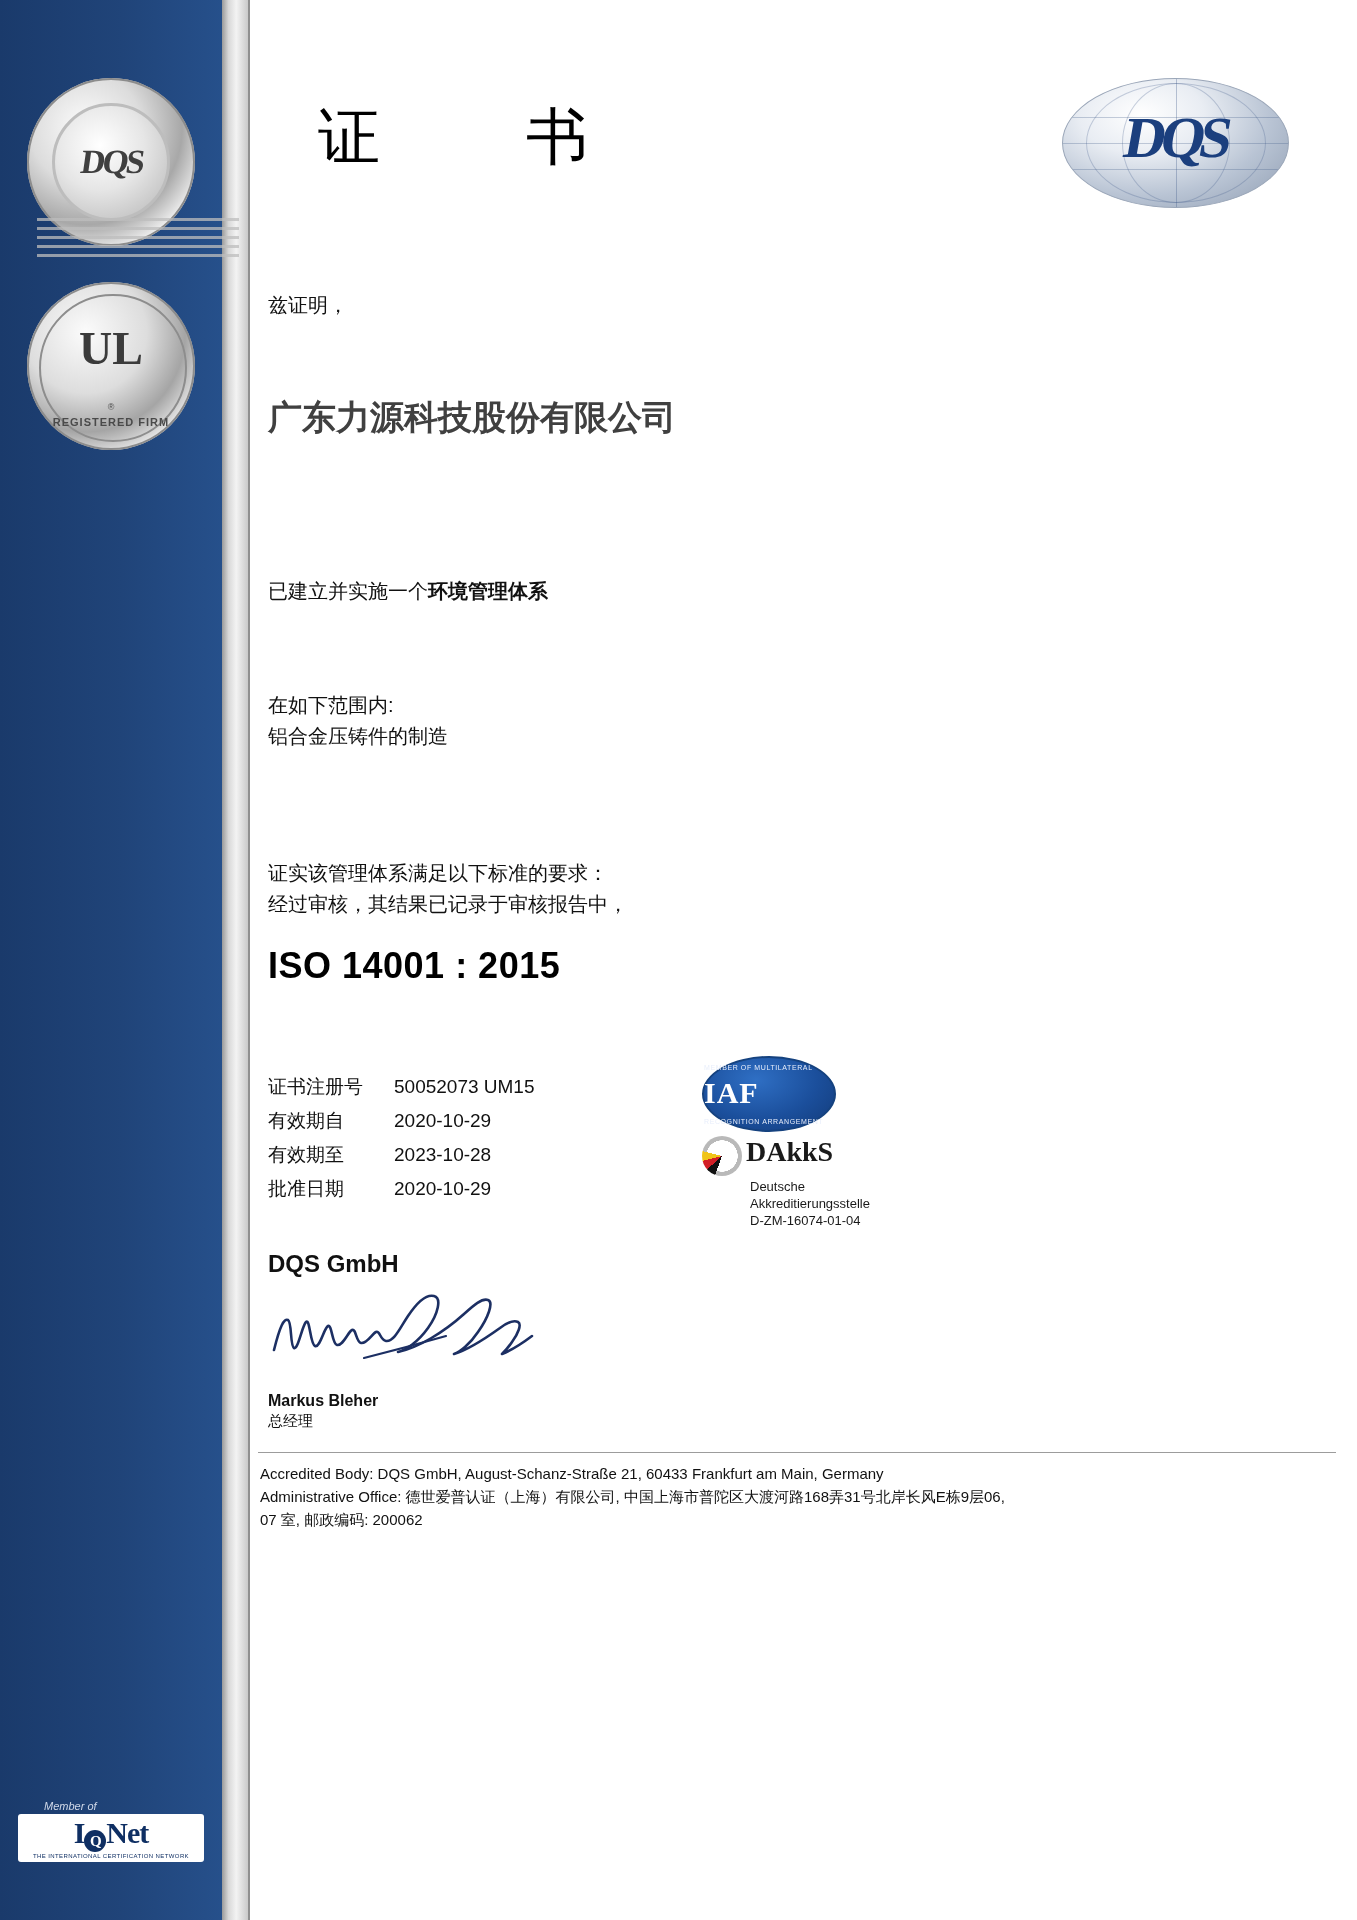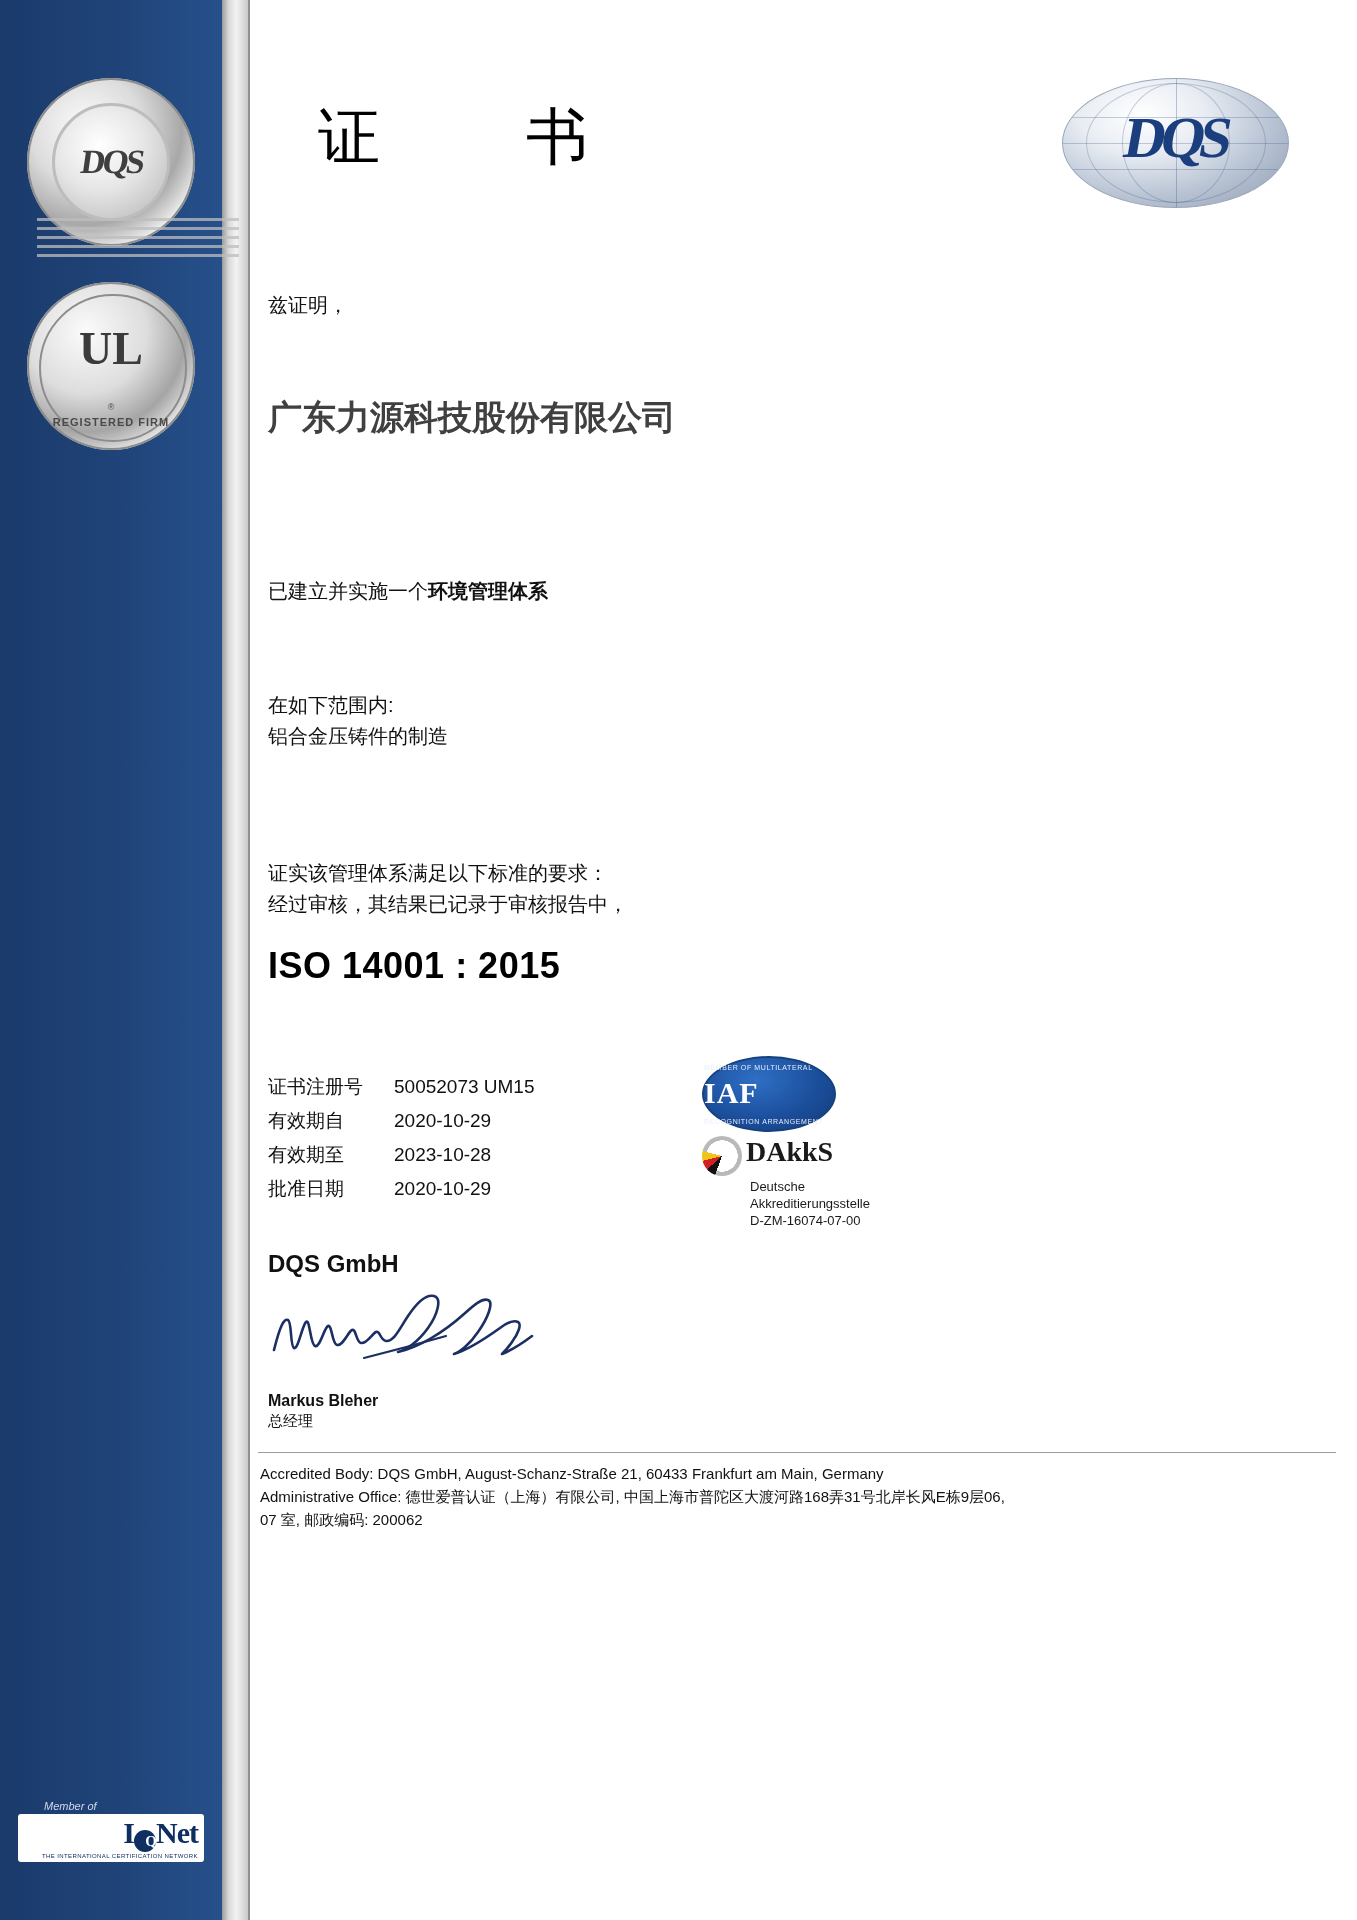--- a/index.html
+++ b/index.html
@@ -115,21 +115,21 @@
     color: #cfd8e8;
     font-size: 11px;
     font-style: italic;
     margin-bottom: 2px;
     padding-left: 26px;
   }
   .iqnet .logo-box {
     background: #ffffff;
     border-radius: 3px;
     padding: 4px 6px 3px 6px;
-    text-align: right;
+    text-align: center;
   }
   .iqnet .logo-word {
     font-family: "Liberation Serif", serif;
     font-weight: bold;
     font-size: 30px;
     color: #0f2f63;
     letter-spacing: -1px;
     line-height: 1;
   }
   .iqnet .logo-word .globe {
@@ -460,21 +460,21 @@
     <div class="iaf-bottom">RECOGNITION ARRANGEMENT</div>
   </div>
 
   <div class="dakks">
     <div>
       <span class="mark"></span><span class="word">DAkkS</span>
     </div>
     <div class="sub">
       <div>Deutsche</div>
       <div>Akkreditierungsstelle</div>
-      <div>D-ZM-16074-07-00</div>
+      <div>D-ZM-16074-01-04</div>
     </div>
   </div>
 
   <div class="dqs-gmbh">DQS GmbH</div>
 
   <svg class="signature" viewBox="0 0 300 90">
     <path d="M6,62 C12,38 16,30 20,32 C24,34 22,58 26,60 C30,62 34,38 38,34 C42,30 42,56 47,58 C52,60 56,40 60,38
              C64,36 64,56 69,57 C75,58 80,44 84,42 C88,40 88,54 93,55 C99,56 104,46 108,44
              C112,42 112,52 118,53 C126,54 132,40 140,28 C148,16 158,6 166,8 C174,10 170,26 160,40
              C150,54 138,62 130,64 C150,60 176,44 196,26 C206,17 214,10 220,12 C226,14 220,30 210,44

